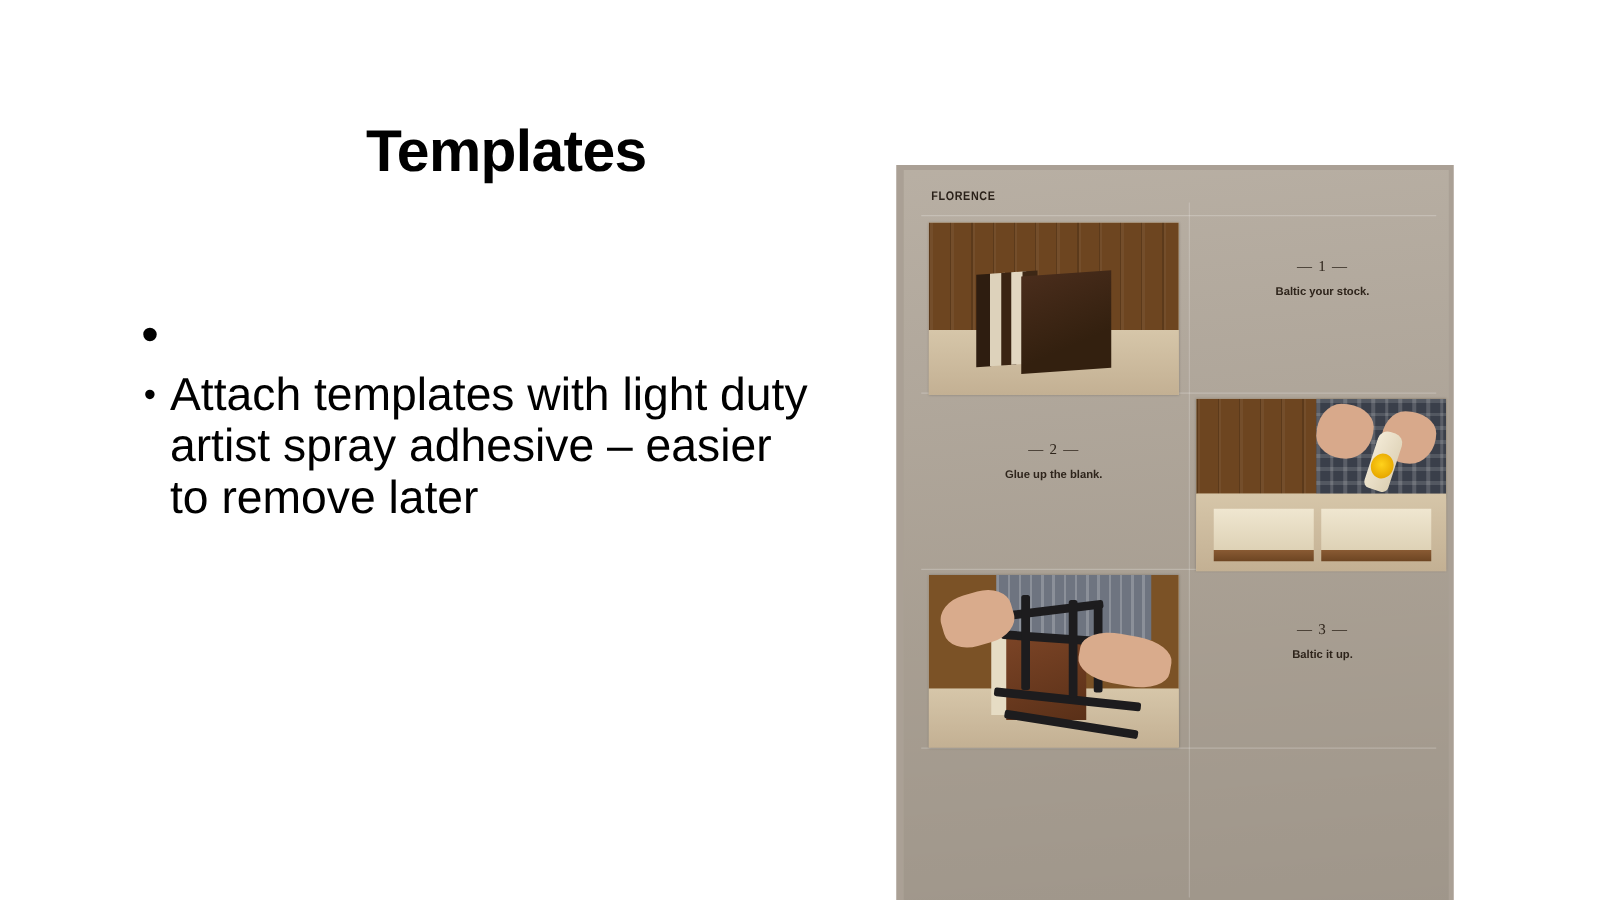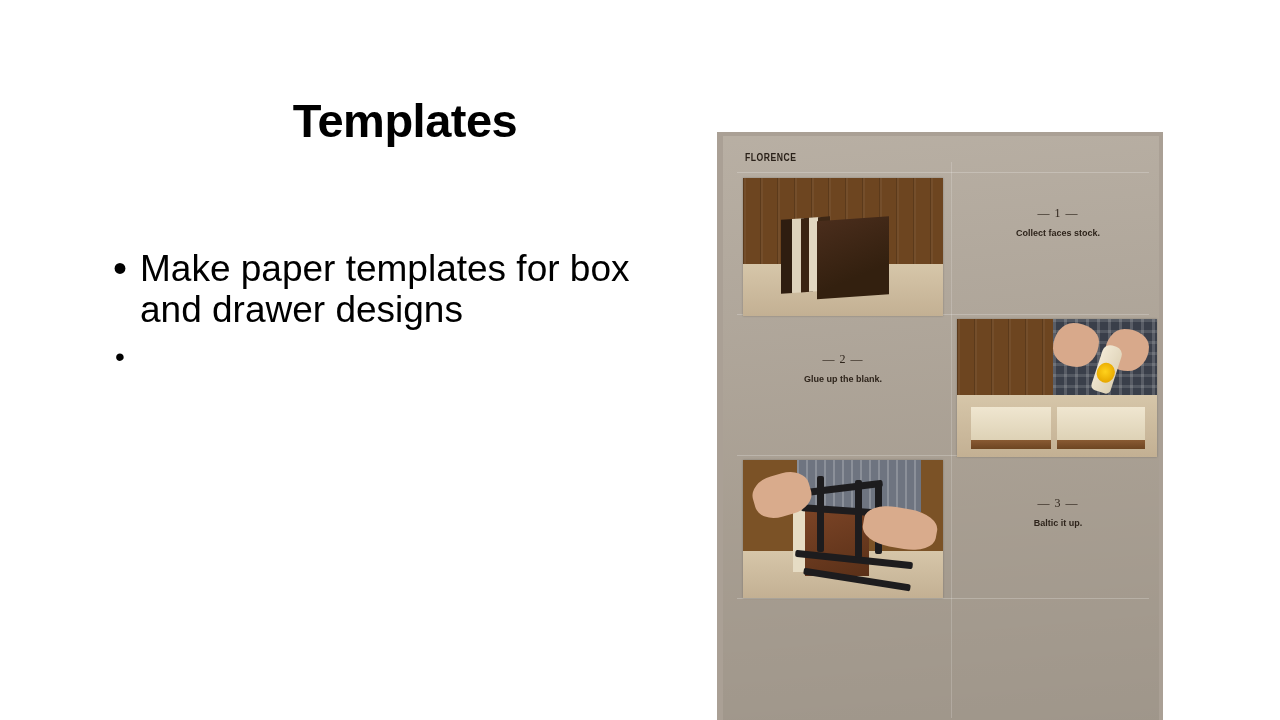--- a/index.html
+++ b/index.html
@@ -283,25 +283,25 @@
 </style>
 </head>
 <body>
 
 <div id="slide-title">Templates</div>
 
 <div id="bullet-list">
 
   <div class="bullet-item b0">
     <span class="bullet-marker">•</span>
-    <span class="bullet-text">Make paper templates for box and drawer designs</span>
   </div>
 
   <div class="bullet-item b1">
     <span class="bullet-marker">•</span>
+    <span class="bullet-text">Attach templates with light duty artist spray adhesive – easier to remove later</span>
   </div>
 
 </div>
 
 <div id="book-page">
   <div id="page-inner">
 
     <div class="rule-h" style="top:36px;"></div>
     <div class="rule-h" style="top:178px;"></div>
     <div class="rule-h" style="top:319px;"></div>
@@ -318,21 +318,21 @@
         <div class="blank-layer bl2"></div>
         <div class="blank-layer bl3"></div>
         <div class="blank-layer bl4"></div>
         <div class="blank-layer bl5"></div>
         <div class="blank-face"></div>
       </div>
     </div>
 
     <div id="caption-1" class="caption">
       <div class="step-num">— 1 —</div>
-      <div class="step-head">Collect faces stock.</div>
+      <div class="step-head">Baltic your stock.</div>
     </div>
 
     <div id="caption-2" class="caption">
       <div class="step-num">— 2 —</div>
       <div class="step-head">Glue up the blank.</div>
     </div>
 
     <div id="photo-2" class="photo">
       <div class="wood-wall"></div>
       <div class="plaid-sleeve"></div>

